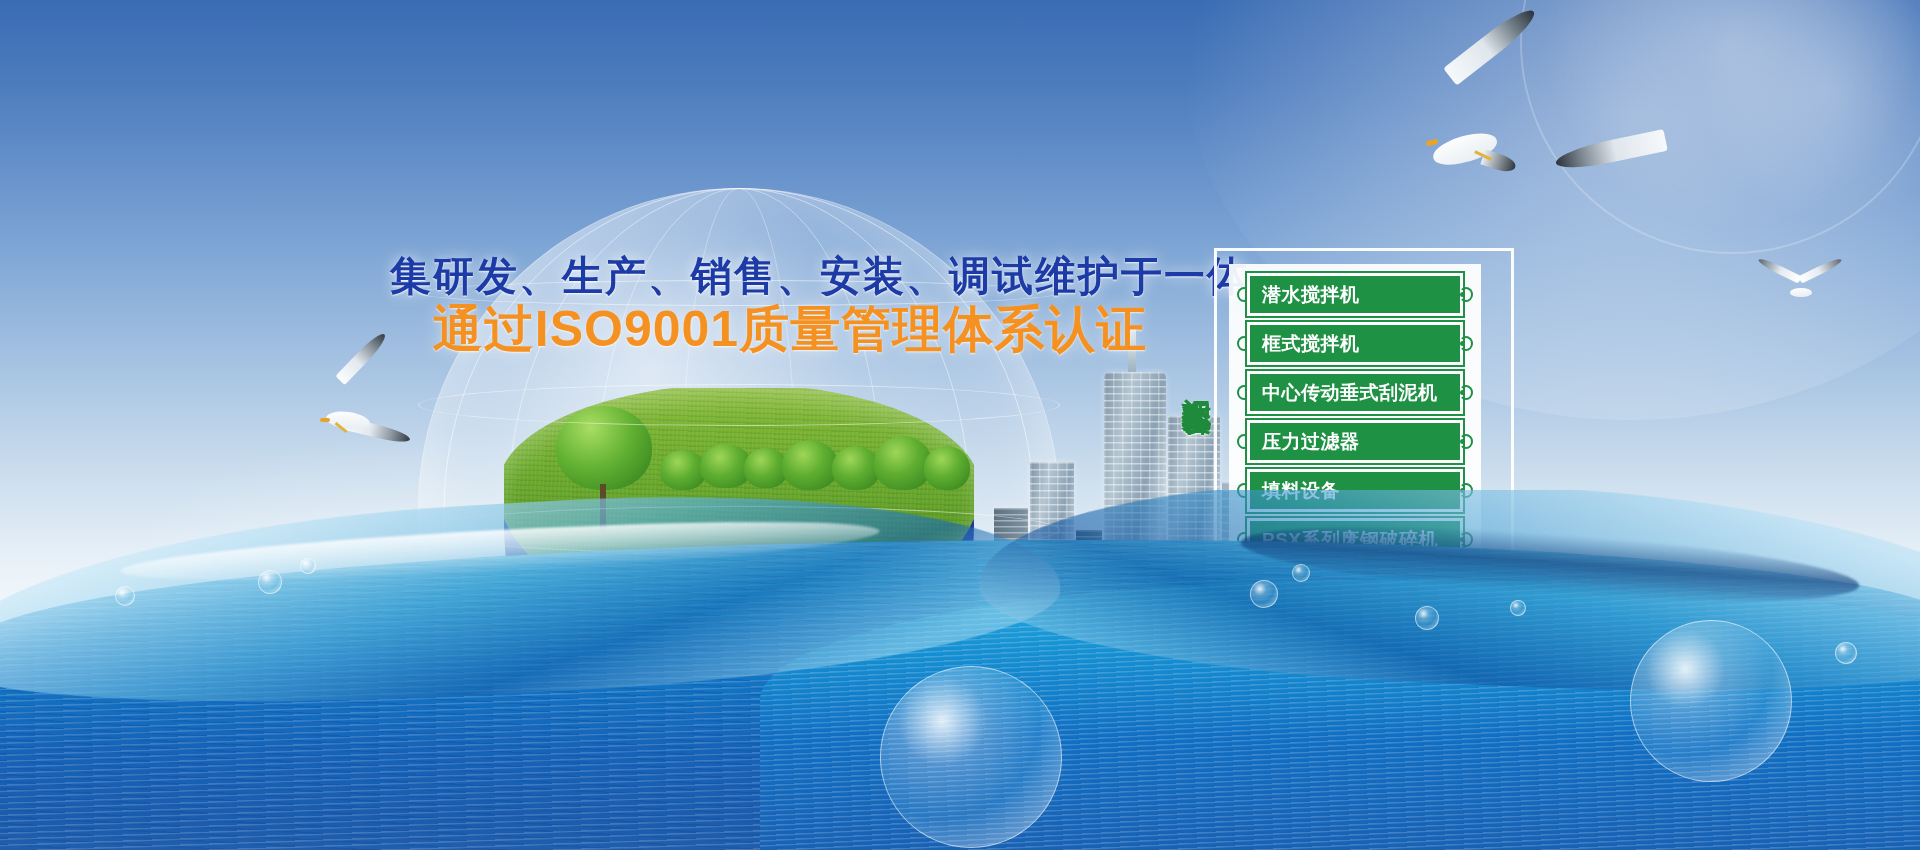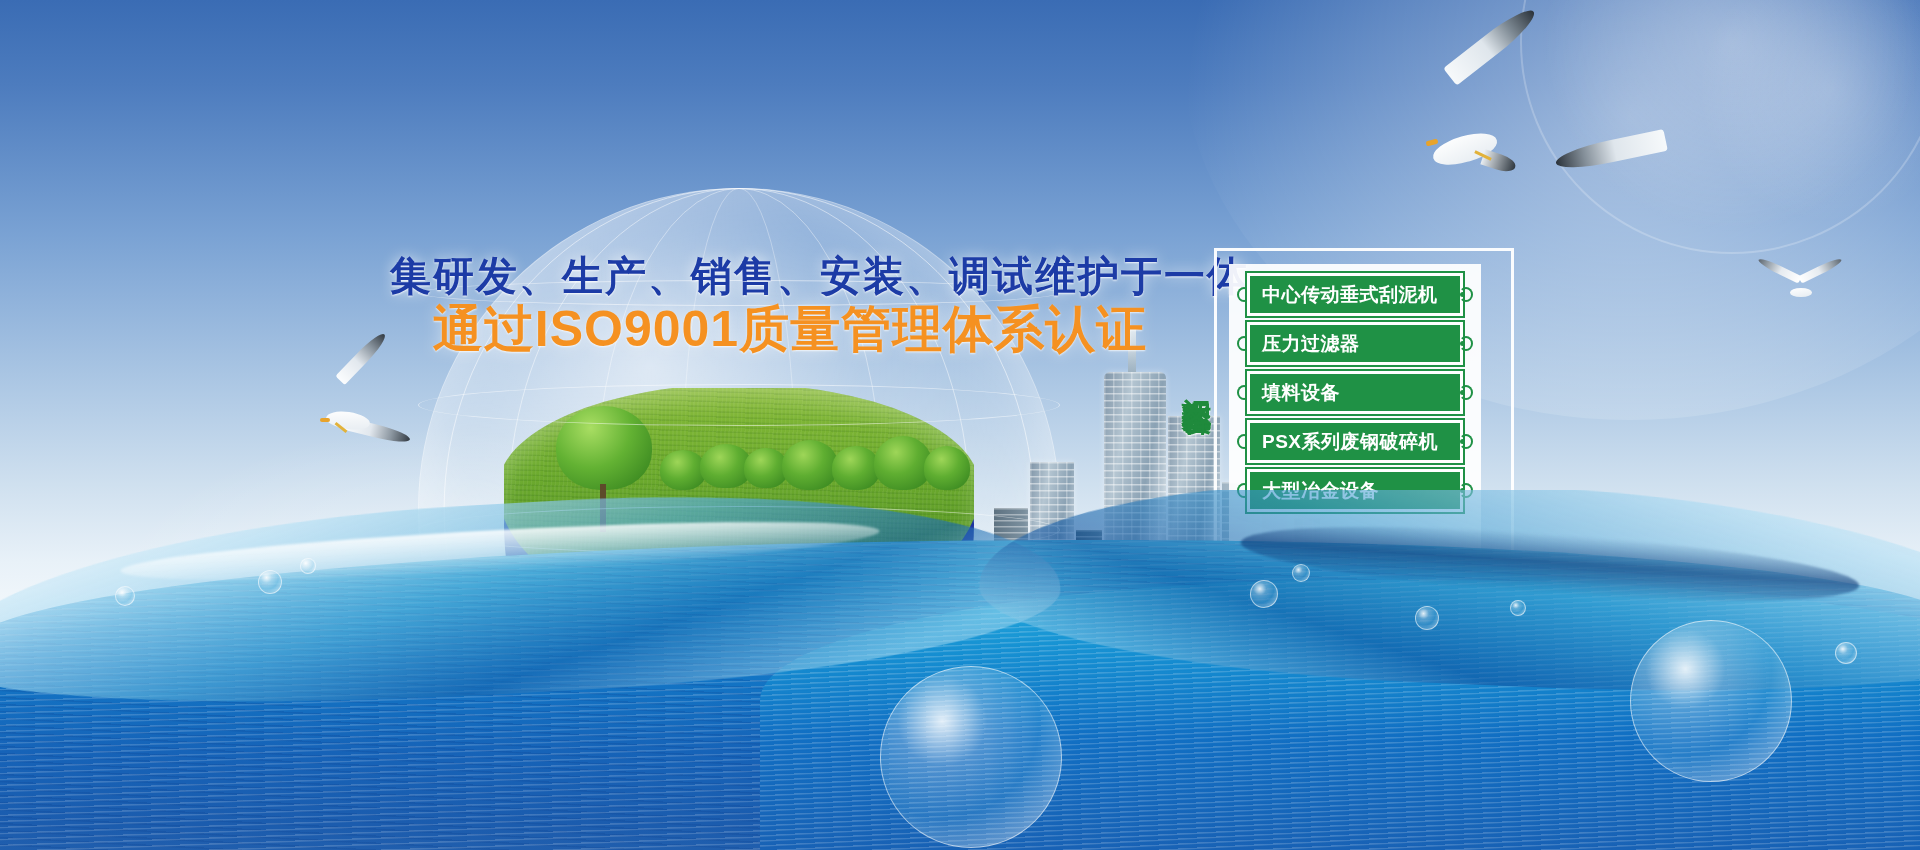--- a/index.html
+++ b/index.html
@@ -313,20 +313,38 @@
   </div>
 
   <div class="panel"></div>
   <div class="panel-vtitle">污水处理配套设备</div>
   <div class="panel-card">
     <div class="plist" id="product-list">
         <div class="pitem">
           <span class="clasp l"></span>
           <span class="clasp-dot l"></span>
           <div class="plate">
+            <span class="plabel">潜水搅拌机</span>
+          </div>
+          <span class="clasp r"></span>
+          <span class="clasp-dot r"></span>
+        </div>
+        <div class="pitem">
+          <span class="clasp l"></span>
+          <span class="clasp-dot l"></span>
+          <div class="plate">
+            <span class="plabel">框式搅拌机</span>
+          </div>
+          <span class="clasp r"></span>
+          <span class="clasp-dot r"></span>
+        </div>
+        <div class="pitem">
+          <span class="clasp l"></span>
+          <span class="clasp-dot l"></span>
+          <div class="plate">
             <span class="plabel">中心传动垂式刮泥机</span>
           </div>
           <span class="clasp r"></span>
           <span class="clasp-dot r"></span>
         </div>
         <div class="pitem">
           <span class="clasp l"></span>
           <span class="clasp-dot l"></span>
           <div class="plate">
             <span class="plabel">压力过滤器</span>

